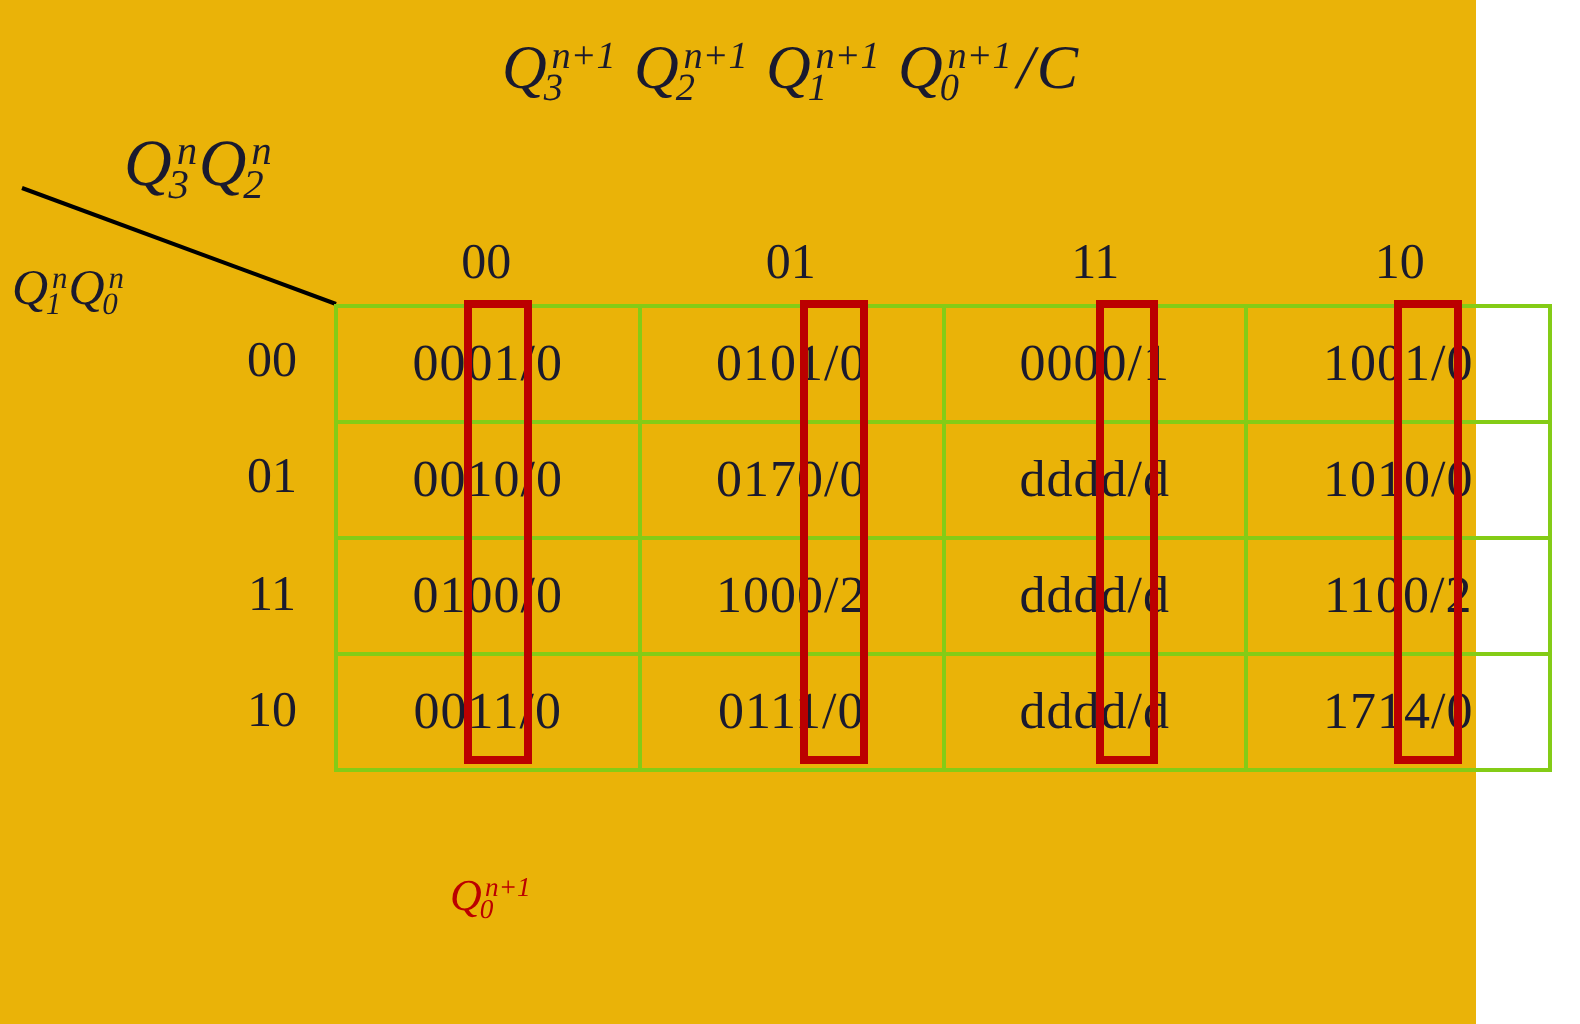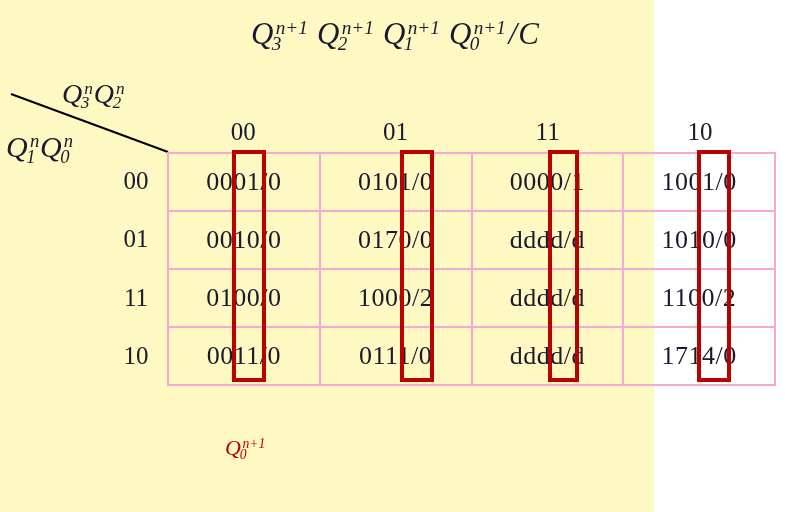--- a/index.html
+++ b/index.html
@@ -6,23 +6,23 @@
   html, body {
     margin: 0; padding: 0;
     width: 790px; height: 512px;
     background: #ffffff;
     font-family: "Liberation Serif", serif;
     overflow: hidden;
   }
 
   #root {
     position: relative;
-    width: 654px;
+    width: 738px;
     height: 512px;
-    background: #fef9c3;
+    background: #eab308;
   }
 
   
   .math {
     font-family: "Liberation Serif", serif;
     font-style: italic;
     color: #1a1a2e;
     white-space: nowrap;
     line-height: 1;
   }
@@ -48,27 +48,27 @@
     left: 0; top: 18px;
     width: 790px;
     text-align: center;
     font-size: 31px;
   }
   #title .seg { margin-right: 0.02em; }
 
   
   #corner-top {
     position: absolute;
-    left: 62px; top: 80px;
-    font-size: 28px;
+    left: 62px; top: 66px;
+    font-size: 33px;
   }
   #corner-bottom {
     position: absolute;
     left: 6px; top: 132px;
-    font-size: 30px;
+    font-size: 25px;
   }
   #corner-diagonal {
     position: absolute;
     left: 8px; top: 90px;
     width: 164px; height: 68px;
     pointer-events: none;
   }
 
   
   #col-headers {
@@ -107,21 +107,21 @@
   
   #kmap {
     position: absolute;
     left: 167px; top: 152px;
     width: 609px; height: 233px;
     border-collapse: collapse;
     table-layout: fixed;
     background: transparent;
   }
   #kmap td {
-    border: 2px solid #f9a8d4;
+    border: 2px solid #84cc16;
     text-align: center;
     vertical-align: middle;
     height: 58px;
     padding: 0;
   }
   #kmap .cellval {
     font-size: 26px;
     font-style: normal;
     color: #1a1a2e;
     letter-spacing: 0.5px;

